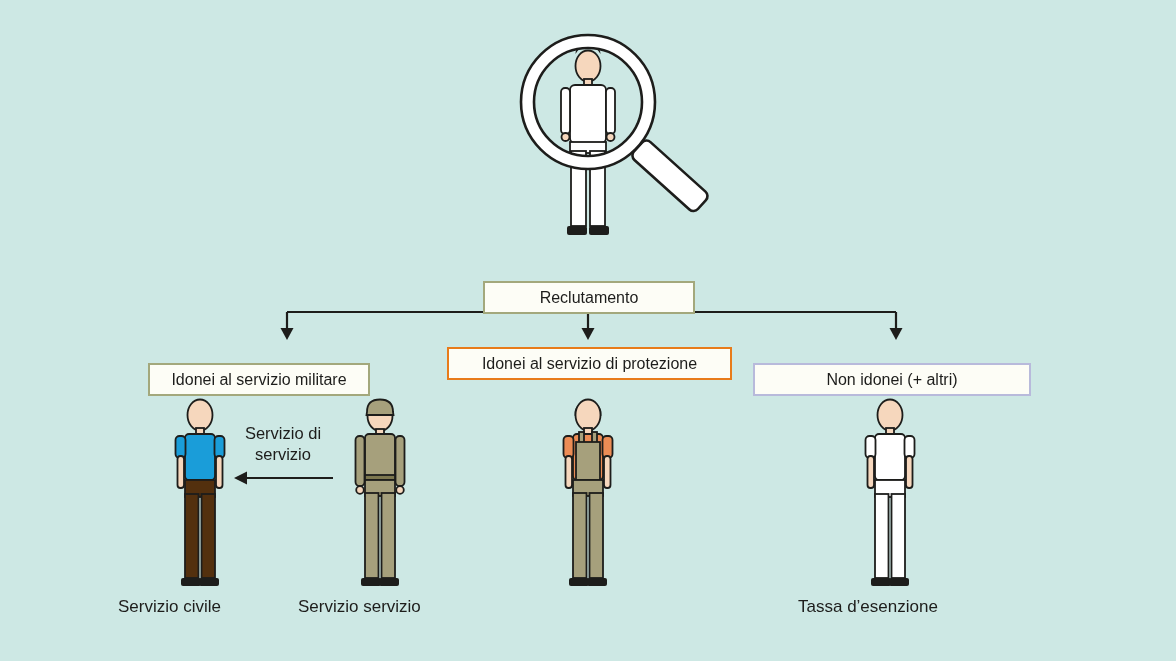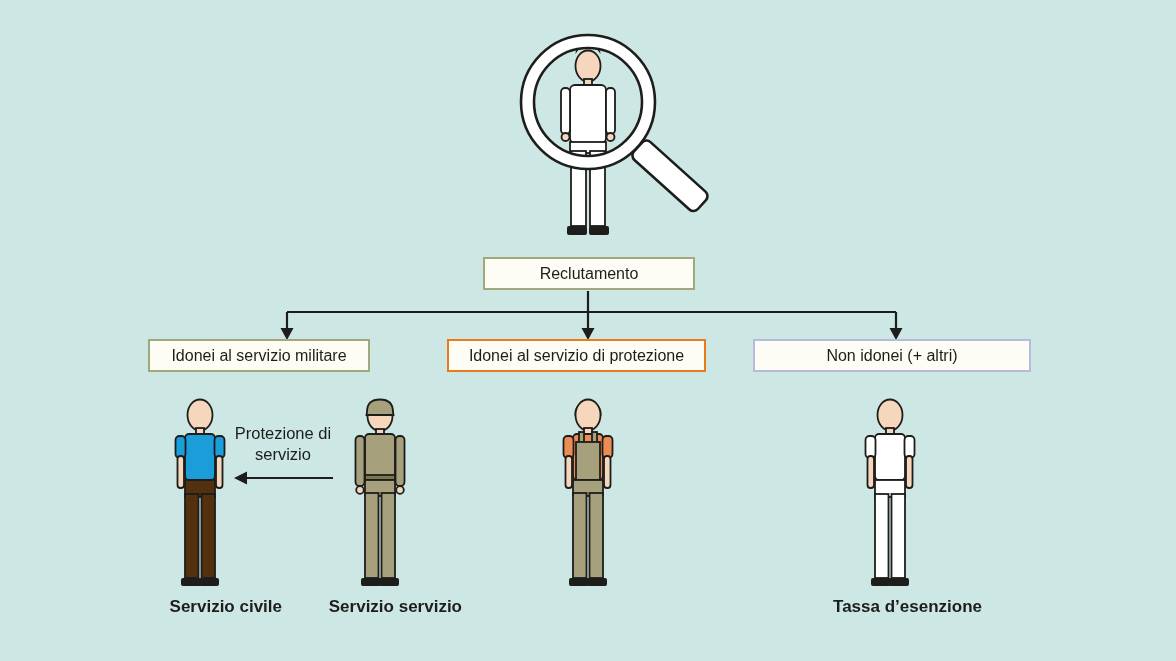--- a/index.html
+++ b/index.html
@@ -1,34 +1,34 @@
 <!DOCTYPE html>
 <html style="--bg: #cde8e4; --ink: #1d1d1b; --box-fill: #fdfdf6; --border-olive: #a3a87c; --border-orange: #e87b1a; --border-lavender: #b8badb; --skin: #f6d7bd; --blue: #1a9dd9; --brown: #53300e; --olive: #a6a07c; --olive-dark: #7d774f; --orange-shirt: #ec8c55; --white-cloth: #ffffff; --gray-hair: #e3e2da;"><head>
 <meta charset="utf-8">
 <style>
   *{box-sizing:border-box;margin:0;padding:0;}
   html,body{width:100%;height:100%;}
   body{font-family:"Liberation Sans",sans-serif;}
   .canvas{position:relative;width:1176px;height:661px;background:var(--bg);color:var(--ink);overflow:hidden;}
   .node{position:absolute;display:flex;align-items:center;justify-content:center;
-        background:var(--box-fill);border:2px solid var(--border-olive);font-size:16px;}
+        background:var(--box-fill);border:2px solid var(--border-olive);font-size:16px;margin-top:24px;}
   .node.root{left:483px;top:257px;width:212px;height:33px;}
   .node.b1{left:148px;top:339px;width:222px;height:33px;}
-  .node.b2{left:447px;top:339px;width:259px;height:33px;border-color:var(--border-orange);}
+  .node.b2{left:447px;top:323px;width:285px;height:33px;border-color:var(--border-orange);}
   .node.b3{left:753px;top:339px;width:278px;height:33px;border-color:var(--border-lavender);}
   .connectors{position:absolute;left:0;top:0;width:1176px;height:661px;pointer-events:none;}
   .lines{stroke:var(--ink);stroke-width:2.2;fill:none;}
   .arrowhead{fill:var(--ink);stroke:none;}
   .person{position:absolute;}
   .person.top-figure{left:457px;top:30px;}
   .person.p1{left:145px;top:396px;}
   .person.p2{left:325px;top:396px;}
   .person.p3{left:533px;top:396px;}
   .person.p4{left:835px;top:396px;}
-  .caption{position:absolute;top:597px;font-size:17px;text-align:right;font-weight:bold;}
+  .caption{position:absolute;top:597px;font-size:17px;text-align:left;}
   .caption.c1{left:118px;width:164px;}
   .caption.c2{left:298px;width:164px;}
   .caption.c3{left:506px;width:164px;}
   .caption.c4{left:798px;width:184px;}
   .conflict-label{position:absolute;left:226px;top:423px;width:114px;text-align:center;
                   font-size:16.5px;line-height:21px;}
   
   .s-ink{stroke:var(--ink);stroke-width:1.8;}
   .f-skin{fill:var(--skin);}
   .f-ink{fill:var(--ink);}
@@ -89,21 +89,21 @@
     <span>Idonei al servizio militare</span>
   </div>
   <div class="node b2">
     <span>Idonei al servizio di protezione</span>
   </div>
   <div class="node b3">
     <span>Non idonei (+ altri)</span>
   </div>
 
   <div class="conflict-label">
-    <div>Protezione di</div>
+    <div>Servizio di</div>
     <div>servizio</div>
   </div>
 
   <div class="person p1">
     <svg width="110" height="200" viewBox="0 0 110 200">
       <path class="f-ink" d="M42.5,17 C42.5,3 67.5,3 67.5,17 C63,9.5 59,8 55,8 C51,8 47,9.5 42.5,17 Z"></path>
       <ellipse class="f-skin s-ink" cx="55" cy="19" rx="12.5" ry="15.5"></ellipse>
       <rect class="f-skin s-ink" x="51" y="32" width="8" height="7"></rect>
       <rect class="f-blue s-ink" x="40" y="38" width="30" height="46" rx="4"></rect>
       <rect class="f-blue s-ink" x="30.5" y="40" width="10" height="22" rx="4"></rect>

